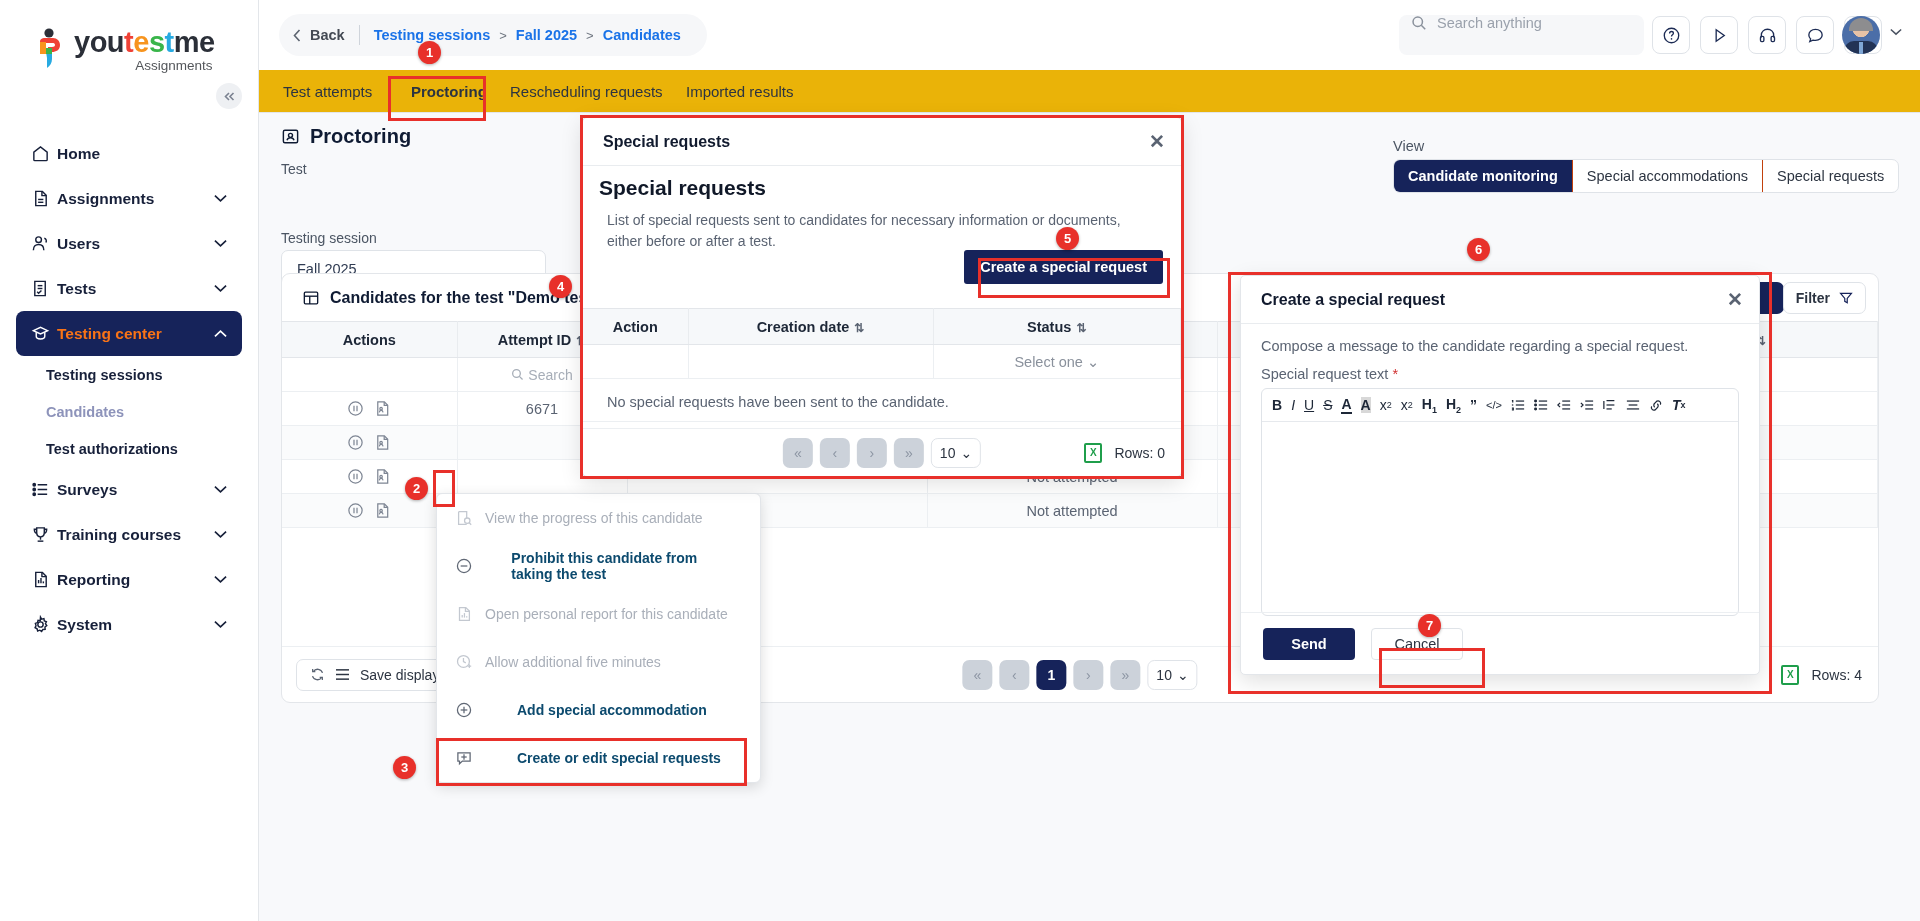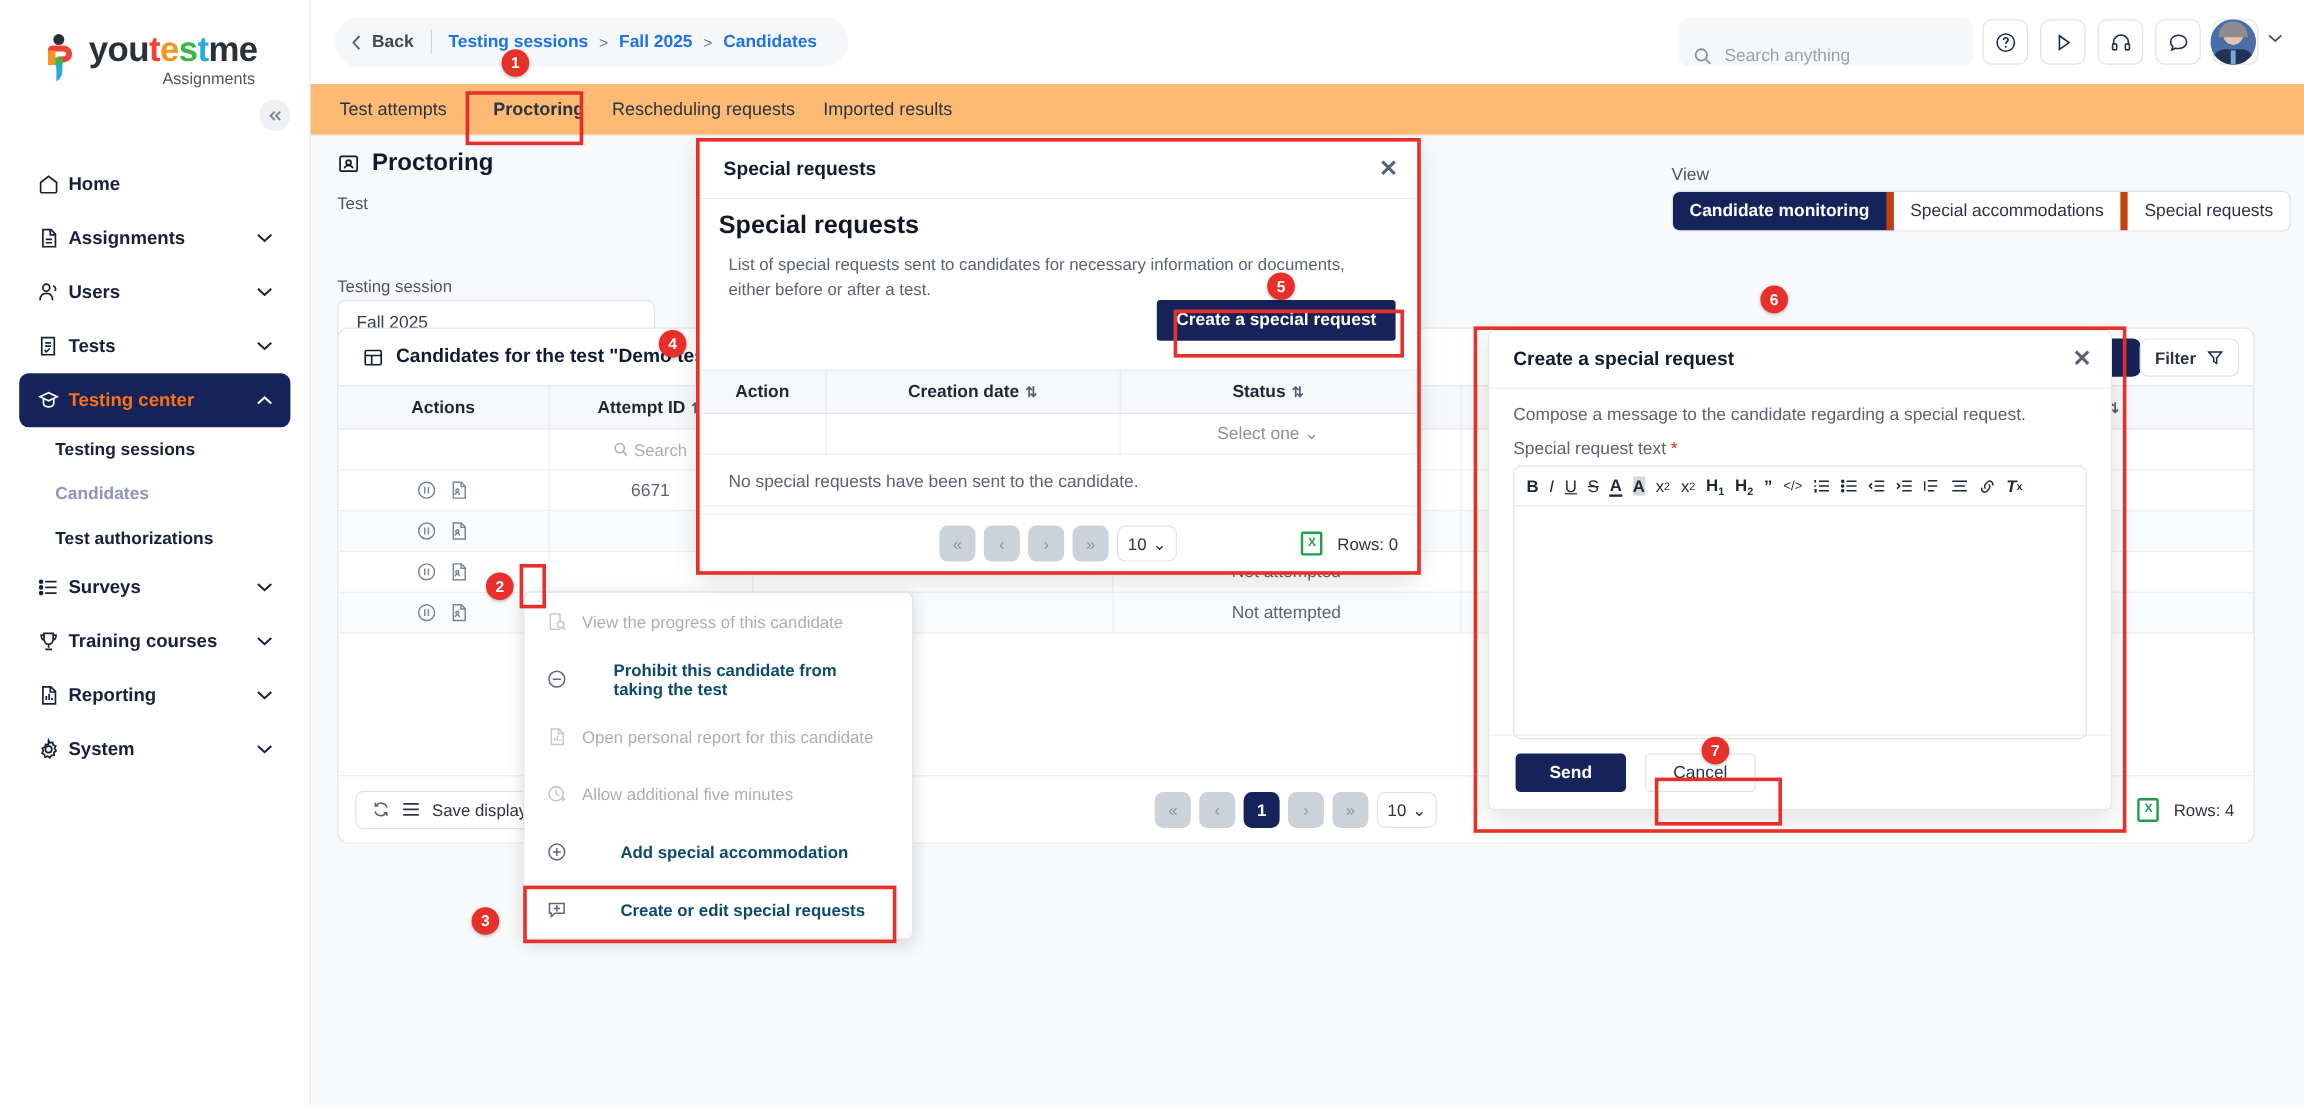--- a/index.html
+++ b/index.html
@@ -57,21 +57,21 @@
     padding: 0 26px 0 14px;
   }
   .bc-back { display:flex; align-items:center; color:#444a54; font-size:14.5px; font-weight:600; }
   .bc-back .arr { font-size: 15px; margin-right: 9px; color:#5c6470; }
   .bc-div { width:1px; height:20px; background:#cfd4db; margin: 0 14px; }
   .bc-link { color:#1a73e8; font-size:14.5px; font-weight:600; cursor:pointer; }
   .bc-sep { color:#6f7680; margin: 0 9px; font-size: 13px; }
 
   .search-box {
     position:absolute; right: 276px; top: 15px; width: 245px; height: 40px;
-    background:#f6f7f9; border-radius: 8px; display:flex; align-items:flex-end; padding: 0 12px;
+    background:#f6f7f9; border-radius: 8px; display:flex; align-items:flex-start; padding: 0 12px;
   }
   .search-box .ph { color:#9aa1ac; font-size:14.5px; margin-left: 10px; }
   .icon-btn {
     position:absolute; top: 16px; width: 38px; height: 38px;
     border:1px solid #dfe3e8; border-radius: 8px;
     display:flex; align-items:center; justify-content:center; color:#1c2b54; cursor:pointer;
     background:#fff;
   }
   .avatar {
     position:absolute; right: 40px; top: 16px; width: 38px; height: 38px; border-radius:50%;
@@ -80,21 +80,21 @@
     overflow:hidden;
   }
   .avatar .hair { position:absolute; left:7px; top:2px; width:24px; height:13px; border-radius:12px 12px 0 0; background:#8d8d8f; }
   .avatar .shirt{ position:absolute; left:2px; bottom:0; width:34px; height:13px; background:#223355; border-radius:10px 10px 0 0;}
   .avatar .tie  { position:absolute; left:17px; bottom:0; width:4px; height:12px; background:#7fa7d6;}
   .avatar-chev { position:absolute; right: 18px; top: 28px; color:#4a5261; font-size: 12px; cursor:pointer;}
 
   
   #tabstrip {
     position:absolute; left:259px; top:70px; width:1661px; height:43px;
-    border-bottom: 1px solid #e3e6ea; background:#fdba74;
+    border-bottom: 1px solid #e3e6ea; background:#eab308;
   }
   .tab {
     position:absolute; top:0; height: 43px; display:flex; align-items:center;
     font-size:15px; color:#2c3441; cursor:pointer; padding: 0 2px;
   }
   .tab.sel { font-weight: 700; }
 
   
   #content { position:absolute; left:259px; top:113px; width:1661px; height:808px; background:#f8f9fb; }
 
@@ -106,21 +106,21 @@
     position:absolute; height: 38px; border: 1px solid #dfe3e8; border-radius: 7px;
     background:#fff; display:flex; align-items:center; padding: 0 15px;
   }
   .field-box a { color:#2f3b52; font-size: 14.5px; text-decoration: underline; }
 
   .view-label { position:absolute; left: 1134px; top: 25px; font-size: 14.5px; color:#4b5563; }
   .seg {
     position:absolute; left:1134px; top: 46px; height: 34px; display:flex;
     border:1px solid #dfe3e8; border-radius: 7px; overflow:hidden; background:#fff;
   }
-  .seg div { display:flex; align-items:center; padding: 0 14px; font-size:14.5px; color:#2c3441; cursor:pointer; border-right:6px solid #c2410c;}
+  .seg div { display:flex; align-items:center; padding: 0 14px; font-size:14.5px; color:#2c3441; cursor:pointer; border-right:1px solid #c2410c;}
   .seg div:last-child{border-right:none;}
   .seg div.on { background:#16235a; color:#fff; font-weight:700;}
 
   
   .card {
     position:absolute; left: 22px; top: 160px; width: 1598px; height: 430px;
     background:#fff; border:1px solid #e3e6ea; border-radius: 9px;
   }
   .card-head { height: 47px; display:flex; align-items:center; padding: 0 20px; font-size:16px; font-weight:700; color:#0f1b33;}
   .card-head .ico{ margin-right:10px; display:flex;}

